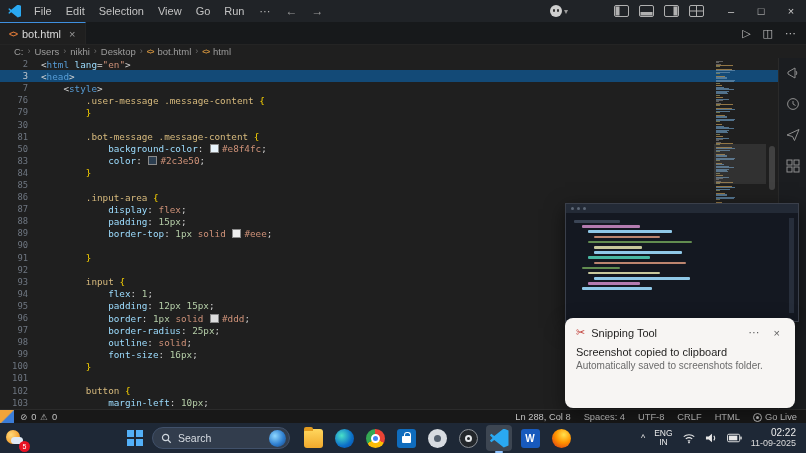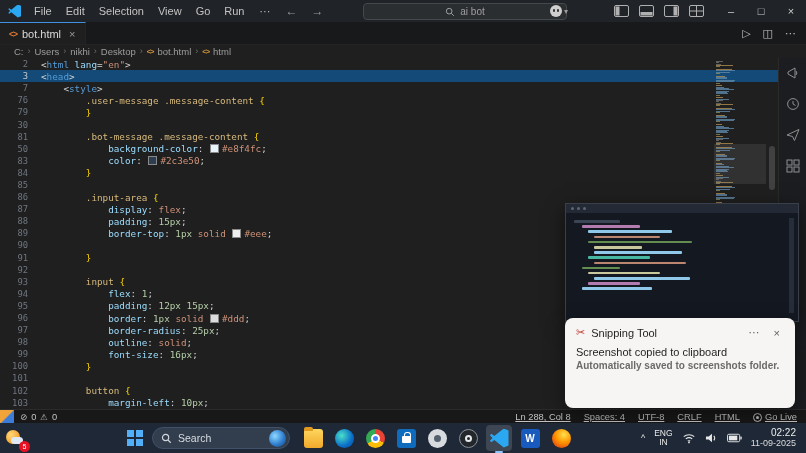--- a/index.html
+++ b/index.html
@@ -73,31 +73,31 @@
   .shot-rail{position:absolute;right:4px;top:14px;bottom:8px;width:5px;background:#272e3b;}
 
   
   .toast{position:absolute;left:565px;top:318px;width:230px;height:90px;background:#f7f5f3;border-radius:8px;
     box-shadow:0 6px 20px rgba(0,0,0,.45);z-index:6;padding:8px 11px;box-sizing:border-box;color:#1b1b1b;}
   .toast-head{display:flex;align-items:center;gap:6px;}
   .toast-app-icon{color:#c2403a;font-size:11px;}
   .toast-title{font-size:11px;color:#201f1e;flex:1;}
   .toast-more,.toast-close{color:#5f5f5f;font-size:11px;padding:0 4px;}
   .toast-msg{font-size:11px;margin-top:7px;color:#201f1e;}
-  .toast-sub{font-size:10px;margin-top:2px;color:#6b6b6b;font-weight:bold;}
+  .toast-sub{font-size:10px;margin-top:2px;color:#6b6b6b;}
   .toast-btn{margin-top:7px;height:21px;background:#fdfdfd;border:1px solid #d6d2ce;border-radius:4px;
     display:flex;align-items:center;justify-content:center;font-size:10.5px;color:#201f1e;}
 
   
   .statusbar{position:absolute;left:0;right:0;top:409px;height:14px;background:#181818;border-top:1px solid #2b2b2b;
     display:flex;align-items:center;font-size:9.3px;color:#c2c2c2;z-index:4;}
   .remote-ind{width:14px;height:14px;background:linear-gradient(135deg,#f0a43a 0 46%,#3b7dd8 54% 100%);margin-right:6px;}
   .sb-left{display:flex;align-items:center;gap:4px;}
   .sb-glyph{font-size:8.5px;color:#c2c2c2;}
-  .sb-right{margin-left:auto;display:flex;align-items:center;gap:13px;padding-right:9px;text-decoration:underline;}
+  .sb-right{margin-left:auto;display:flex;align-items:center;gap:13px;padding-right:9px;}
   .golive{display:flex;align-items:center;gap:3px;}
   .golive-dot{width:7px;height:7px;border:1px solid #c2c2c2;border-radius:50%;position:relative;}
   .golive-dot::after{content:"";position:absolute;inset:2px;background:#c2c2c2;border-radius:50%;}
 
   
   .taskbar{position:absolute;left:0;right:0;bottom:0;height:30px;background:#1e2836;display:flex;align-items:center;z-index:10;}
   .widgets{position:relative;width:24px;height:24px;margin-left:3px;}
   .widget-sun{position:absolute;left:3px;top:4px;width:14px;height:14px;border-radius:50%;
     background:radial-gradient(circle at 35% 35%,#ffd97a,#f59e2c 70%);}
   .widget-cloud{position:absolute;left:8px;top:11px;width:12px;height:7px;border-radius:6px;background:#dfe9f5;}
@@ -148,27 +148,20 @@
     <span class="menu-item">File</span>
     <span class="menu-item">Edit</span>
     <span class="menu-item">Selection</span>
     <span class="menu-item">View</span>
     <span class="menu-item">Go</span>
     <span class="menu-item">Run</span>
     <span class="overflow-menu">⋯</span>
     <span class="nav-arrow">←</span>
     <span class="nav-arrow">→</span>
 
-    <div class="cmd-center">
-      <svg width="10" height="10" viewBox="0 0 12 12">
-        <circle cx="5" cy="5" r="3.4" fill="none" stroke="#9e9e9e" stroke-width="1.2"></circle>
-        <line x1="7.6" y1="7.6" x2="10.6" y2="10.6" stroke="#9e9e9e" stroke-width="1.2"></line>
-      </svg>
-      <span>ai bot</span>
-    </div>
 
     <div class="tb-right">
       <div class="copilot">
         <span class="copilot-circle"></span>
         <span class="chev">▾</span>
       </div>
       <div class="layout-icons">
         <svg width="15" height="12" viewBox="0 0 15 12">
           <rect x="0.5" y="0.5" width="14" height="11" rx="1.5" fill="none" stroke="#b0b0b0"></rect>
           <rect x="1.5" y="1.5" width="4" height="9" fill="#b0b0b0"></rect>

